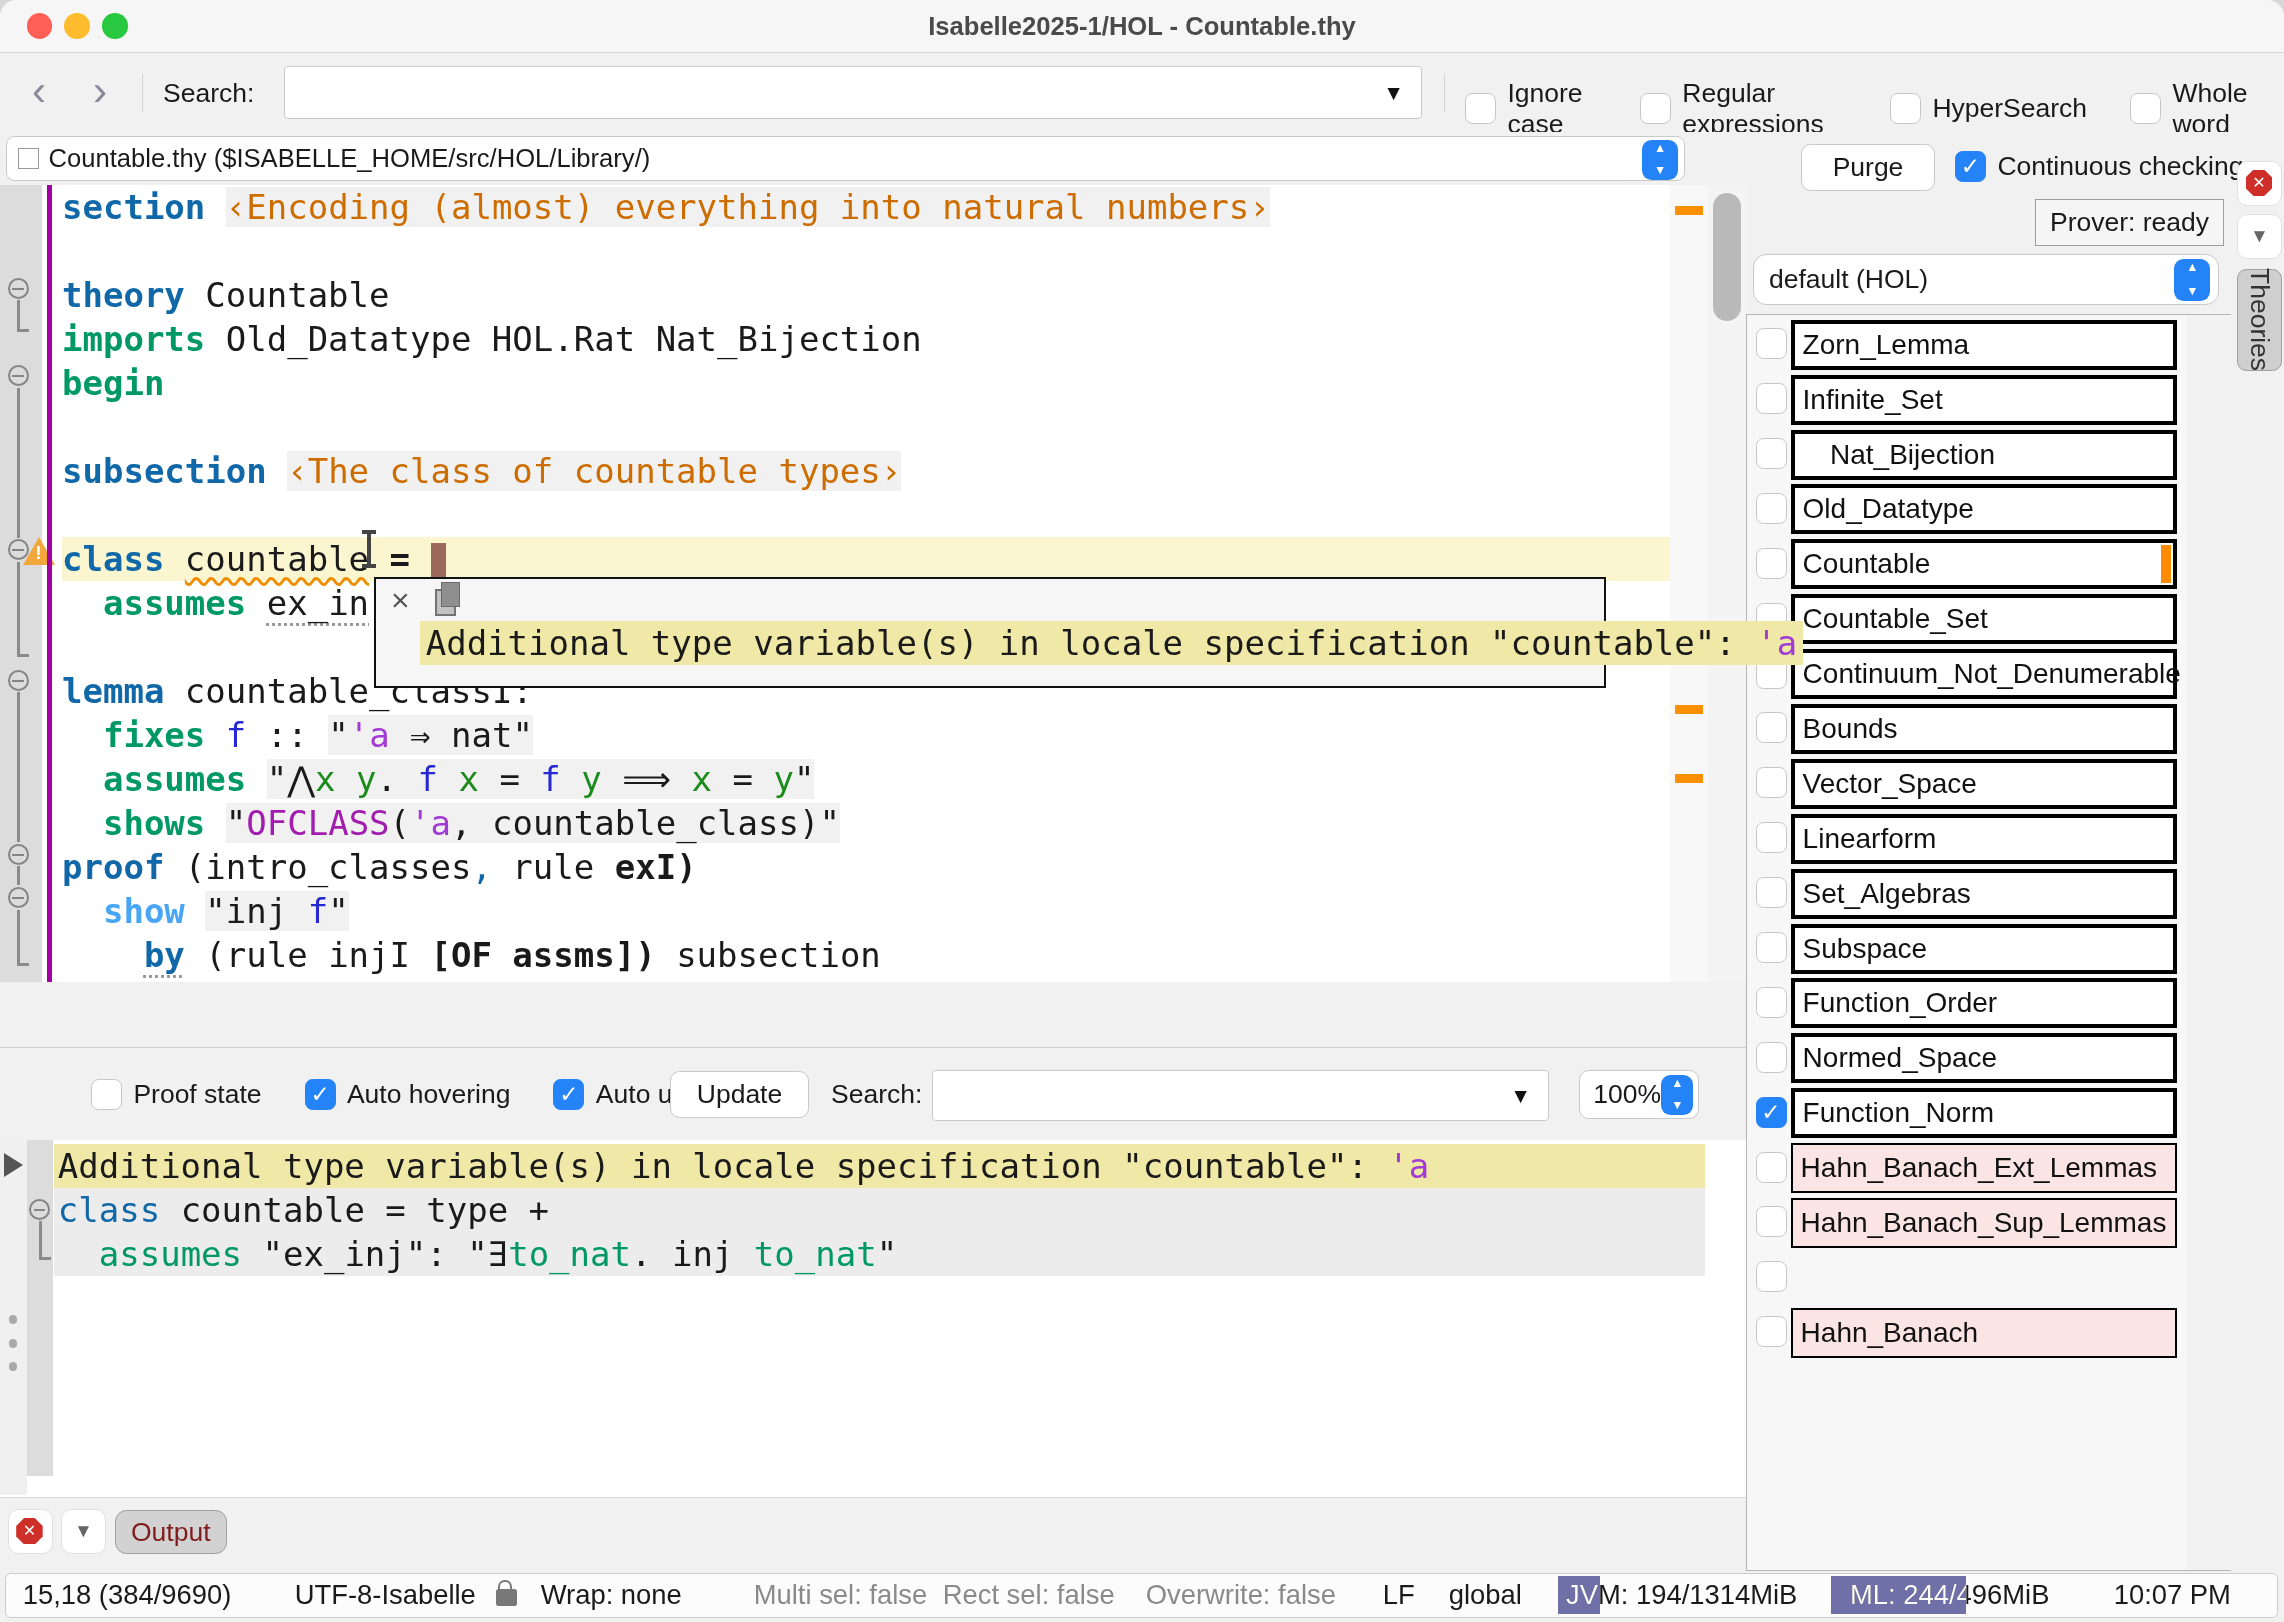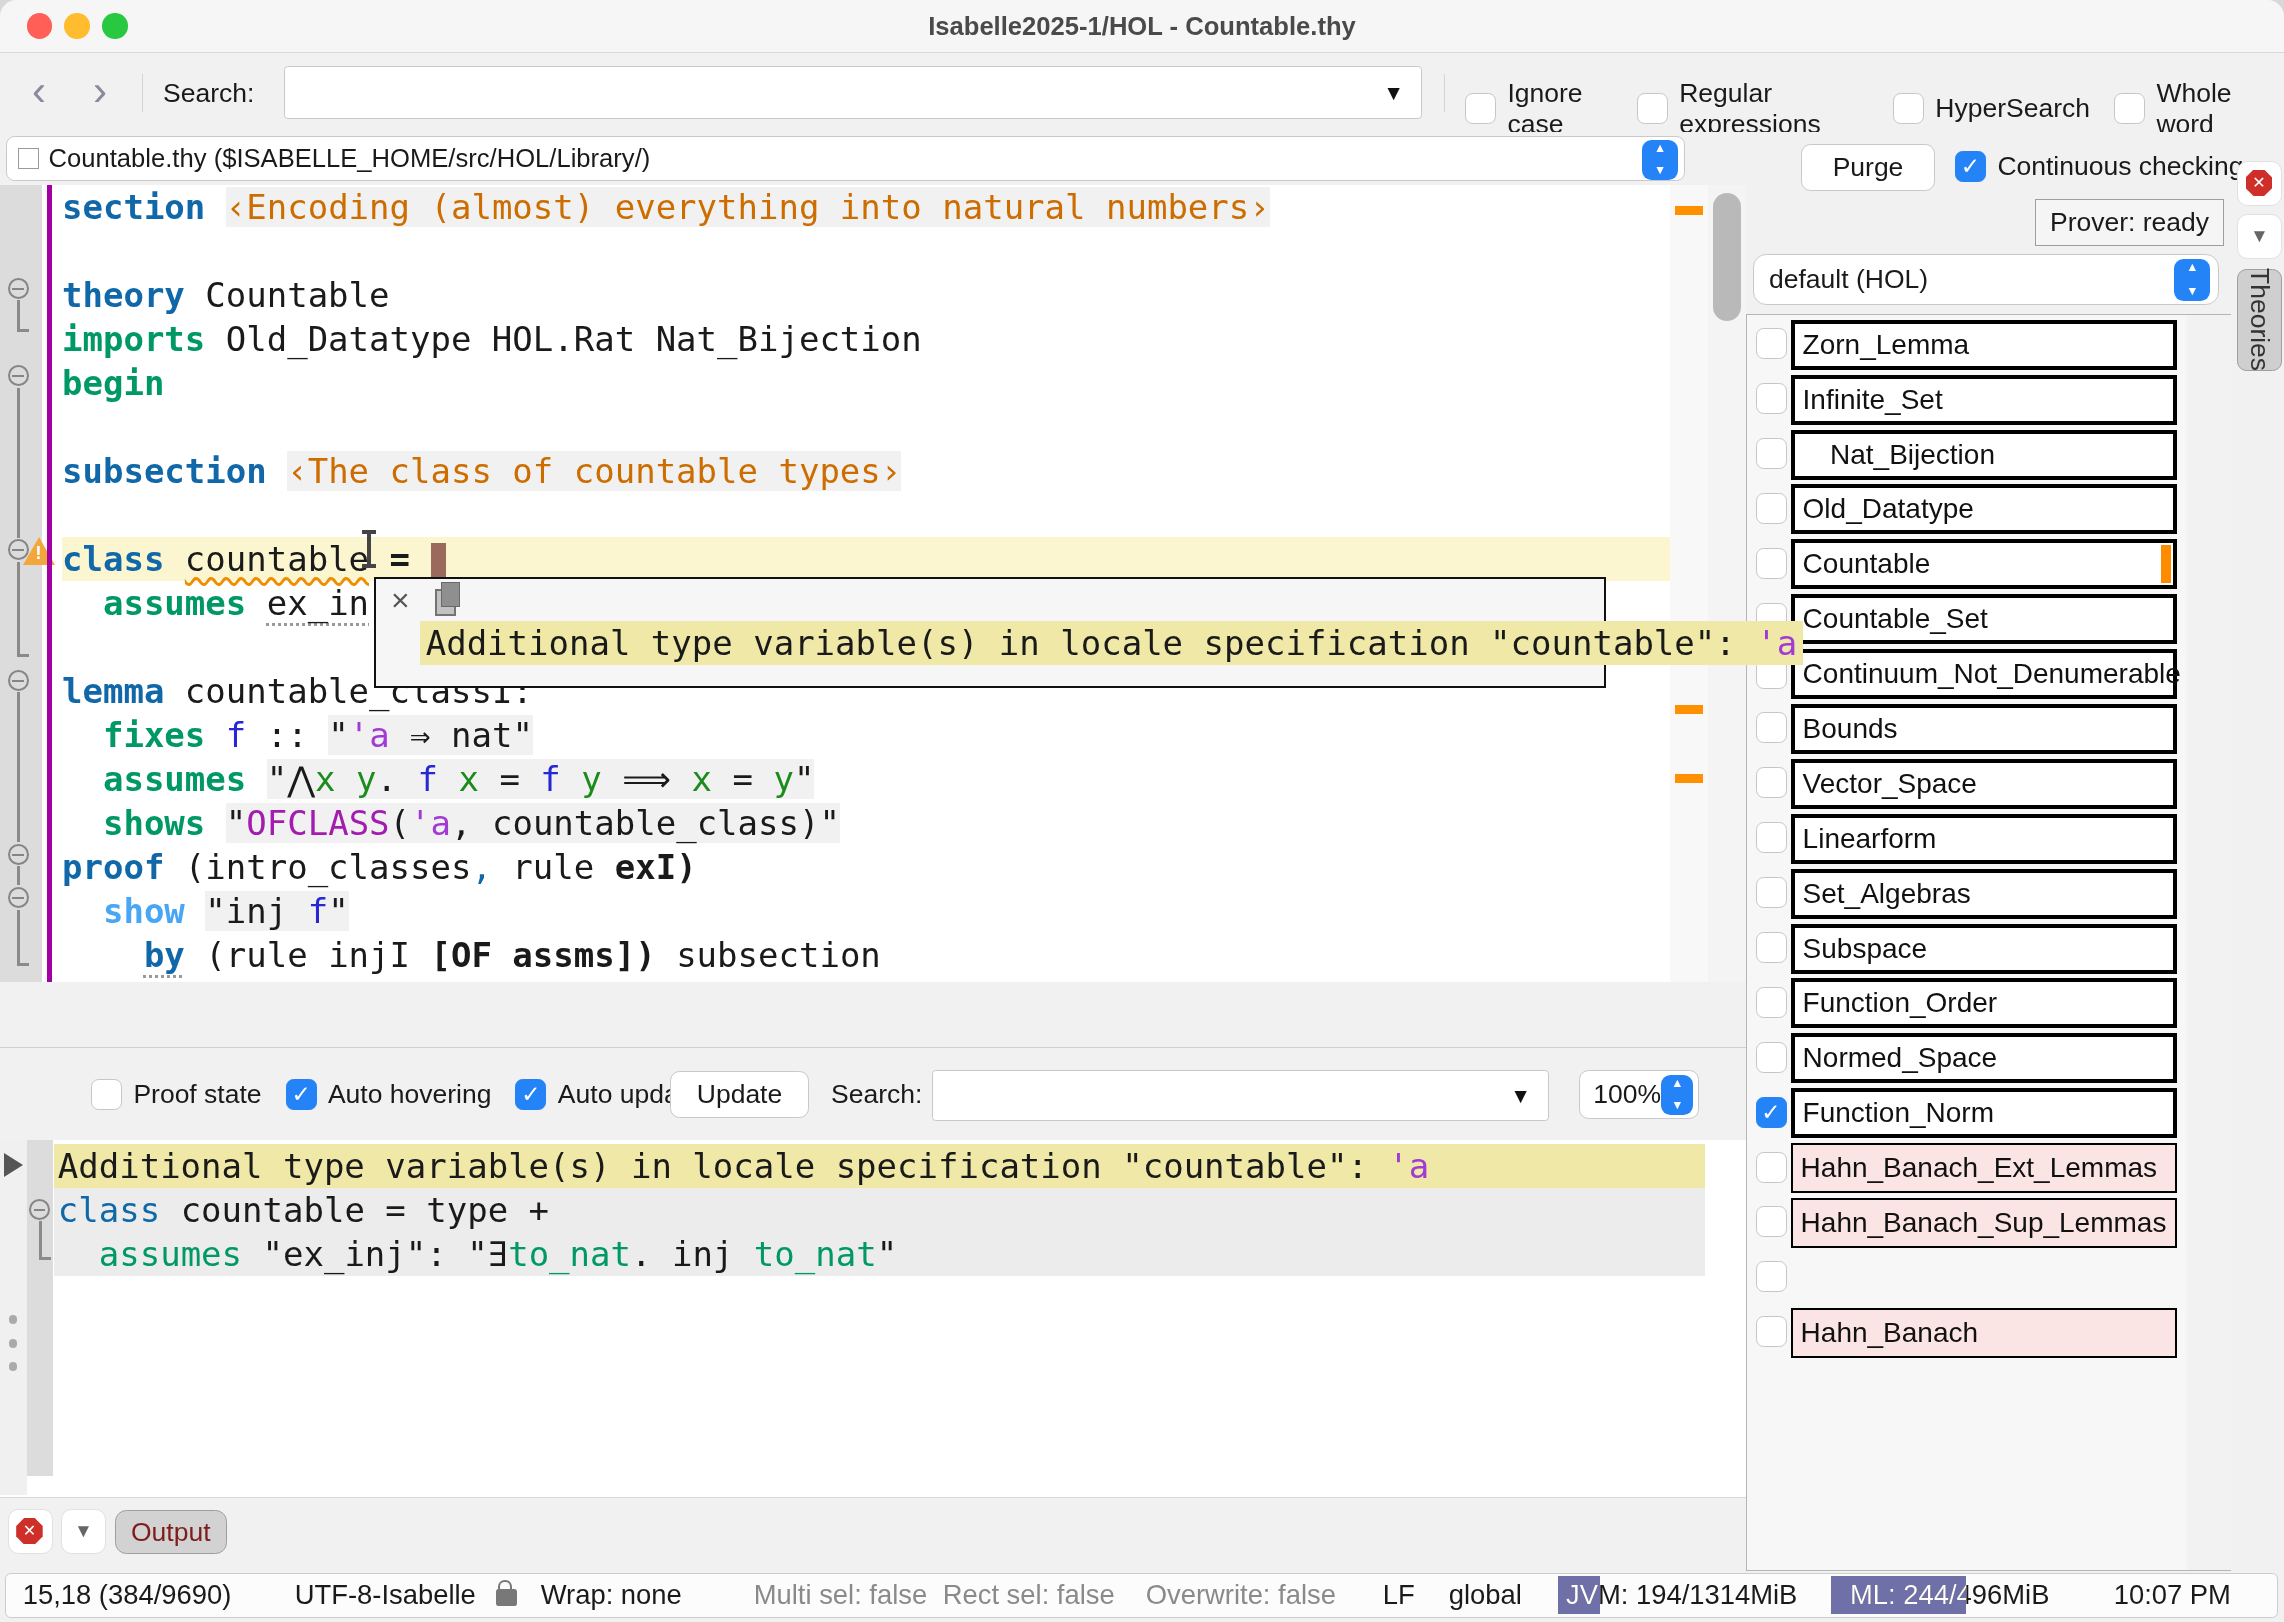--- a/index.html
+++ b/index.html
@@ -9,21 +9,21 @@
   .titlebar{position:absolute;left:0;top:0;width:2284px;height:52px;background:#f6f6f6;border-bottom:0.9px solid #d8d8d8;}
   .light{position:absolute;top:13.2px;width:25.6px;height:25.6px;border-radius:50%;}
   .title{position:absolute;left:0;right:0;top:0;height:52px;line-height:52px;text-align:center;font-size:25.6px;font-weight:bold;color:#4a4a4a;}
   
   .toolbar{position:absolute;left:0;top:53px;width:2284px;height:79px;background:#f1f1f1;border-bottom:0.9px solid #e3e3e3;}
   .navchev{position:absolute;top:0;height:79px;line-height:76px;font-size:42px;color:#8a8a9a;}
   .vsep{position:absolute;top:21px;width:0.9px;height:38px;background:#d4d4d4;}
   .uilabel{font-size:26.5px;color:#1a1a1a;}
   .combo{position:absolute;background:#fff;border:1.9px solid #c9c9c9;}
   .combo .arrow{position:absolute;right:17px;top:50%;transform:translateY(-50%);font-size:21px;color:#111;}
-  .optrow{position:absolute;display:flex;align-items:center;gap:3px;}
+  .optrow{position:absolute;display:flex;align-items:center;gap:22px;}
   .cb{width:31px;height:31px;border-radius:7.6px;background:#fff;border:1.9px solid #c6c6c6;box-sizing:border-box;position:relative;flex:0 0 auto;}
   .cb.checked{background:#2483f6;border-color:#2483f6;}
   .cb.checked::after{content:'✓';position:absolute;left:0;right:0;top:0;bottom:0;color:#fff;font-size:23px;font-weight:bold;text-align:center;line-height:29px;}
   .optitem{display:flex;align-items:center;gap:11.4px;margin-right:21px;}
   
   .bufferbar{position:absolute;left:0;top:132px;width:2284px;height:53px;background:#f1f1f1;}
   .bufferfield{position:absolute;left:5.7px;top:3.8px;width:1679px;height:45px;background:#fff;border:1.9px solid #c9c9c9;border-radius:8.5px;display:flex;align-items:center;box-sizing:border-box;}
   .bufsquare{width:19px;height:19px;border:1.9px solid #9a9a9a;margin:0 9.5px 0 11.4px;background:#fff;}
   .buffile{font-size:25.6px;color:#1a1a1a;white-space:nowrap;}
   .spin{position:absolute;width:36px;height:40px;background:#2483f6;border-radius:9.5px;color:#fff;}

